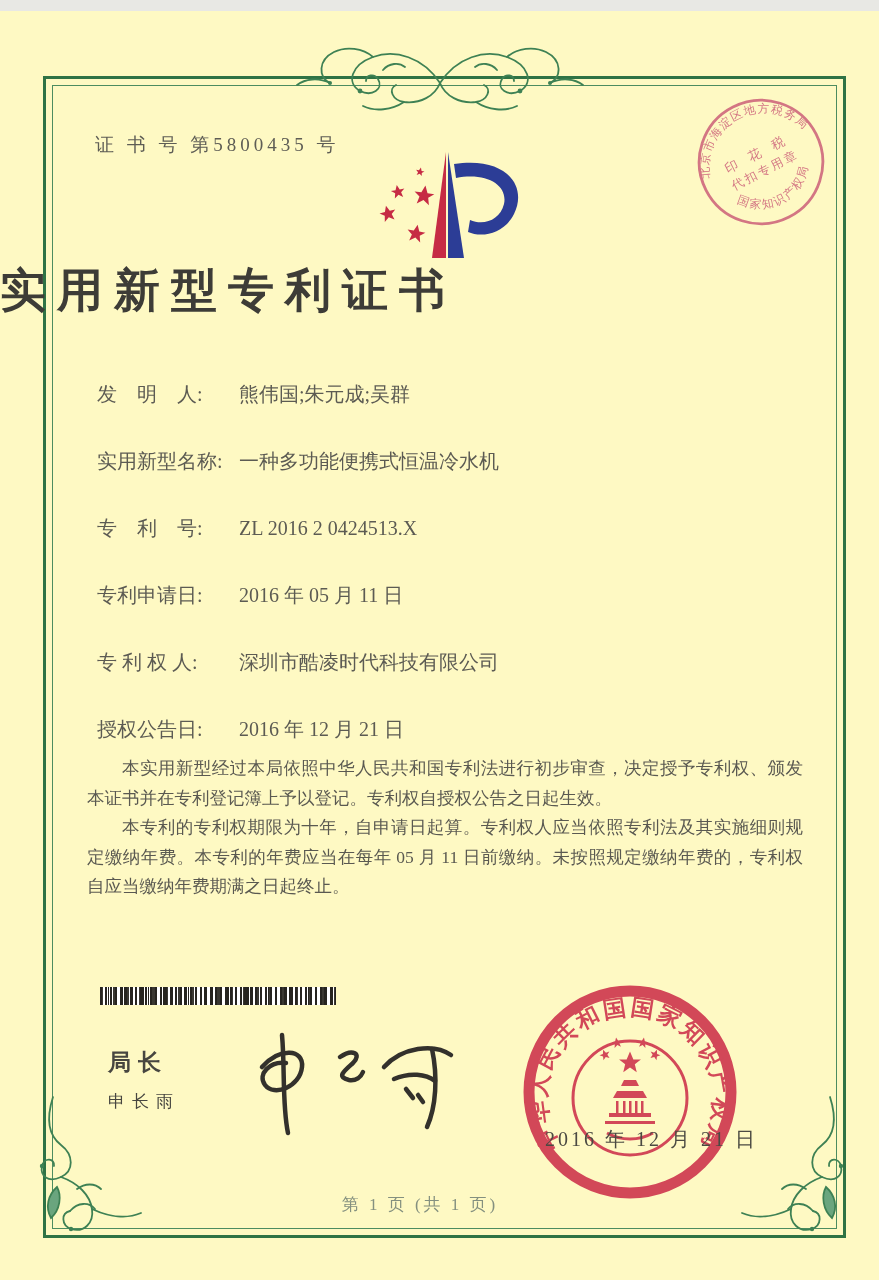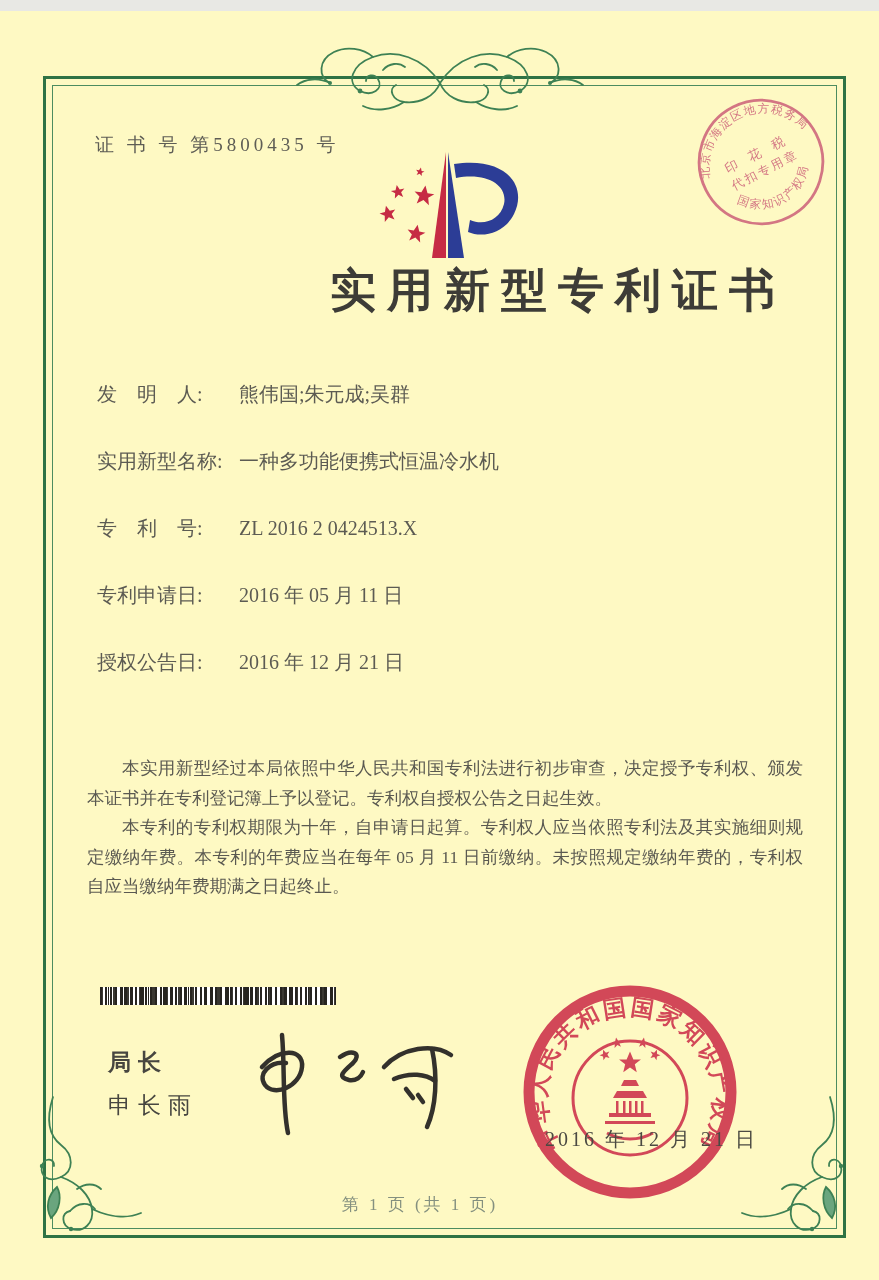--- a/index.html
+++ b/index.html
@@ -14,40 +14,40 @@
     border:3px solid #2f7345;box-sizing:border-box;}
   .frame-inner{position:absolute;left:52px;top:74px;width:785px;height:1144px;
     border:1px solid #4c8c60;box-sizing:border-box;}
   .ornament{position:absolute;pointer-events:none;}
   .ornament-top{left:283px;top:26px;width:314px;height:82px;}
   .ornament-bl{left:33px;top:1078px;width:112px;height:152px;}
   .ornament-br{left:738px;top:1078px;width:112px;height:152px;transform:scaleX(-1);}
   
   .cert-no{position:absolute;left:95px;top:121px;font-size:19px;letter-spacing:4px;color:#5e5d55;}
   .logo{position:absolute;left:336px;top:131px;width:214px;height:124px;}
-  .doc-title{position:absolute;left:0;top:249px;width:786px;text-align:right;
+  .doc-title{position:absolute;left:0;top:249px;width:786px;text-align:left;
     font-size:46px;font-weight:bold;letter-spacing:11px;color:#3d3c37;}
   
   .fields{position:absolute;left:97px;top:369px;font-size:20px;color:#5c5b53;}
   .field-row{height:28px;line-height:28px;margin-bottom:39px;white-space:nowrap;}
   .f-label{display:inline-block;min-width:132px;}
   .f-value{margin-left:10px;}
   
   .body-text{position:absolute;left:87px;top:743px;width:716px;
     font-size:17.5px;line-height:29.5px;color:#5a5951;text-align:justify;}
   .body-text p{margin:0;text-indent:2em;}
   
   .barcode{position:absolute;left:100px;top:976px;width:236px;height:18px;background-color:#fff;
     background-image:
       repeating-linear-gradient(90deg,#26241f 0 2px,transparent 2px 5px),
       repeating-linear-gradient(90deg,#26241f 0 1px,transparent 1px 8px),
       repeating-linear-gradient(90deg,#3a3832 0 3px,transparent 3px 13px),
       repeating-linear-gradient(90deg,#26241f 0 2px,transparent 2px 21px);}
   .officer-title{position:absolute;left:108px;top:1036px;font-size:23px;letter-spacing:7px;color:#474640;font-weight:bold;}
-  .officer-name{position:absolute;left:108px;top:1079px;font-size:23px;letter-spacing:7px;color:#474640;}
+  .officer-name{position:absolute;left:108px;top:1079px;font-size:17px;letter-spacing:7px;color:#474640;}
   .signature{position:absolute;left:236px;top:1016px;width:228px;height:114px;}
   .main-seal{position:absolute;left:521px;top:972px;width:218px;height:218px;opacity:.92;}
   .seal-date{position:absolute;left:545px;top:1115px;font-size:20px;letter-spacing:3px;
     color:#4b4a42;z-index:5;}
   .tax-stamp{position:absolute;left:696px;top:86px;width:130px;height:130px;
     transform:rotate(-27deg);opacity:.85;}
   .page-footer{position:absolute;left:0;top:1182px;width:840px;text-align:center;
     font-size:17px;letter-spacing:3px;color:#84907f;}
 </style>
 </head>
@@ -122,20 +122,23 @@
       <span class="f-label">发　明　人:</span><span class="f-value">熊伟国;朱元成;吴群</span>
     </div>
     <div class="field-row">
       <span class="f-label">实用新型名称:</span><span class="f-value">一种多功能便携式恒温冷水机</span>
     </div>
     <div class="field-row">
       <span class="f-label">专　利　号:</span><span class="f-value">ZL 2016 2 0424513.X</span>
     </div>
     <div class="field-row">
       <span class="f-label">专利申请日:</span><span class="f-value">2016 年 05 月 11 日</span>
+    </div>
+    <div class="field-row">
+      <span class="f-label">专 利 权 人:</span><span class="f-value">深圳市酷凌时代科技有限公司</span>
     </div>
     <div class="field-row">
       <span class="f-label">授权公告日:</span><span class="f-value">2016 年 12 月 21 日</span>
     </div>
   </div>
 
   <div class="body-text">
     <p>本实用新型经过本局依照中华人民共和国专利法进行初步审查，决定授予专利权、颁发本证书并在专利登记簿上予以登记。专利权自授权公告之日起生效。</p>
     <p>本专利的专利权期限为十年，自申请日起算。专利权人应当依照专利法及其实施细则规定缴纳年费。本专利的年费应当在每年 05 月 11 日前缴纳。未按照规定缴纳年费的，专利权自应当缴纳年费期满之日起终止。</p>
   </div>

